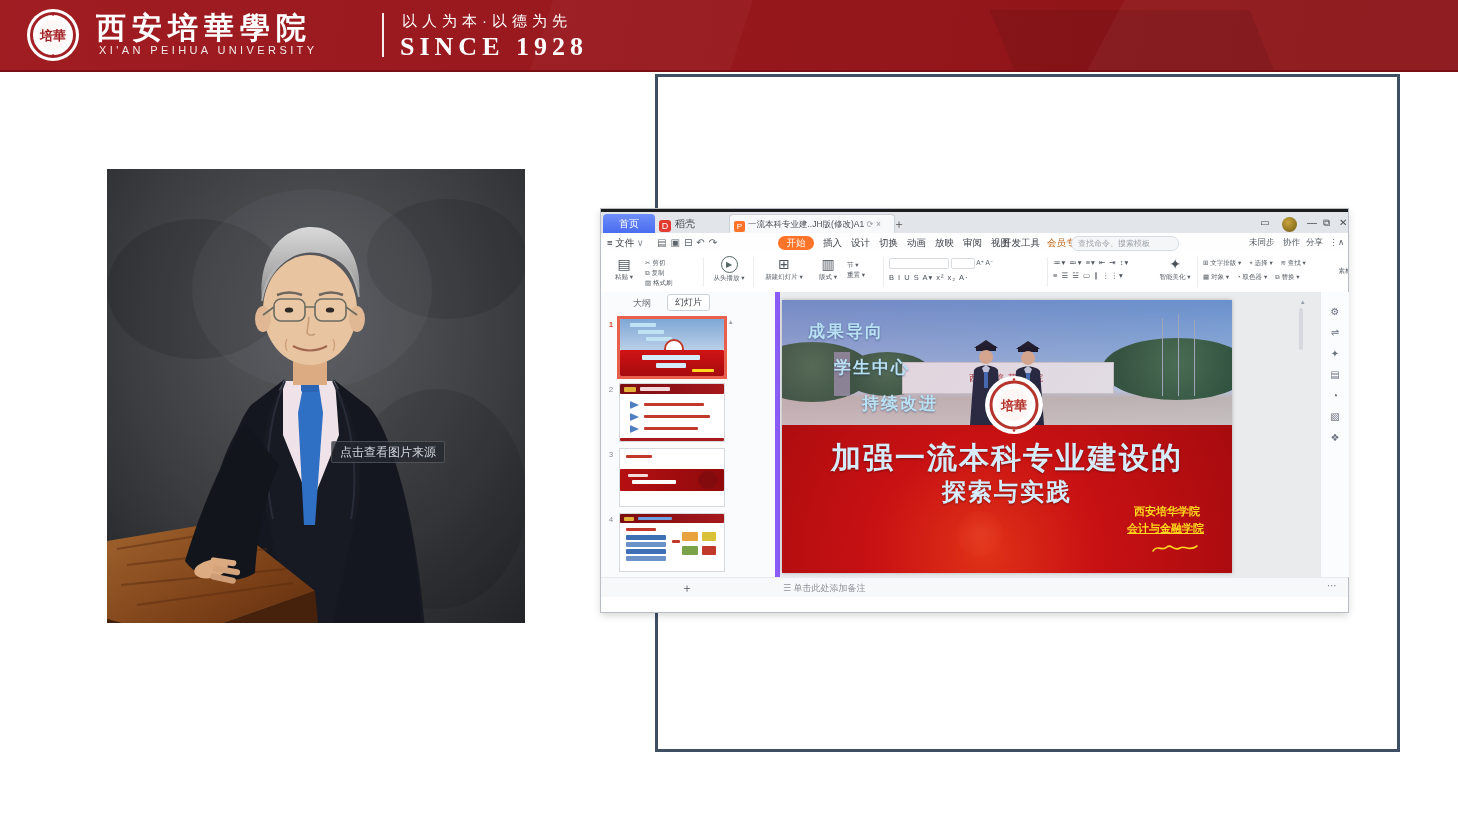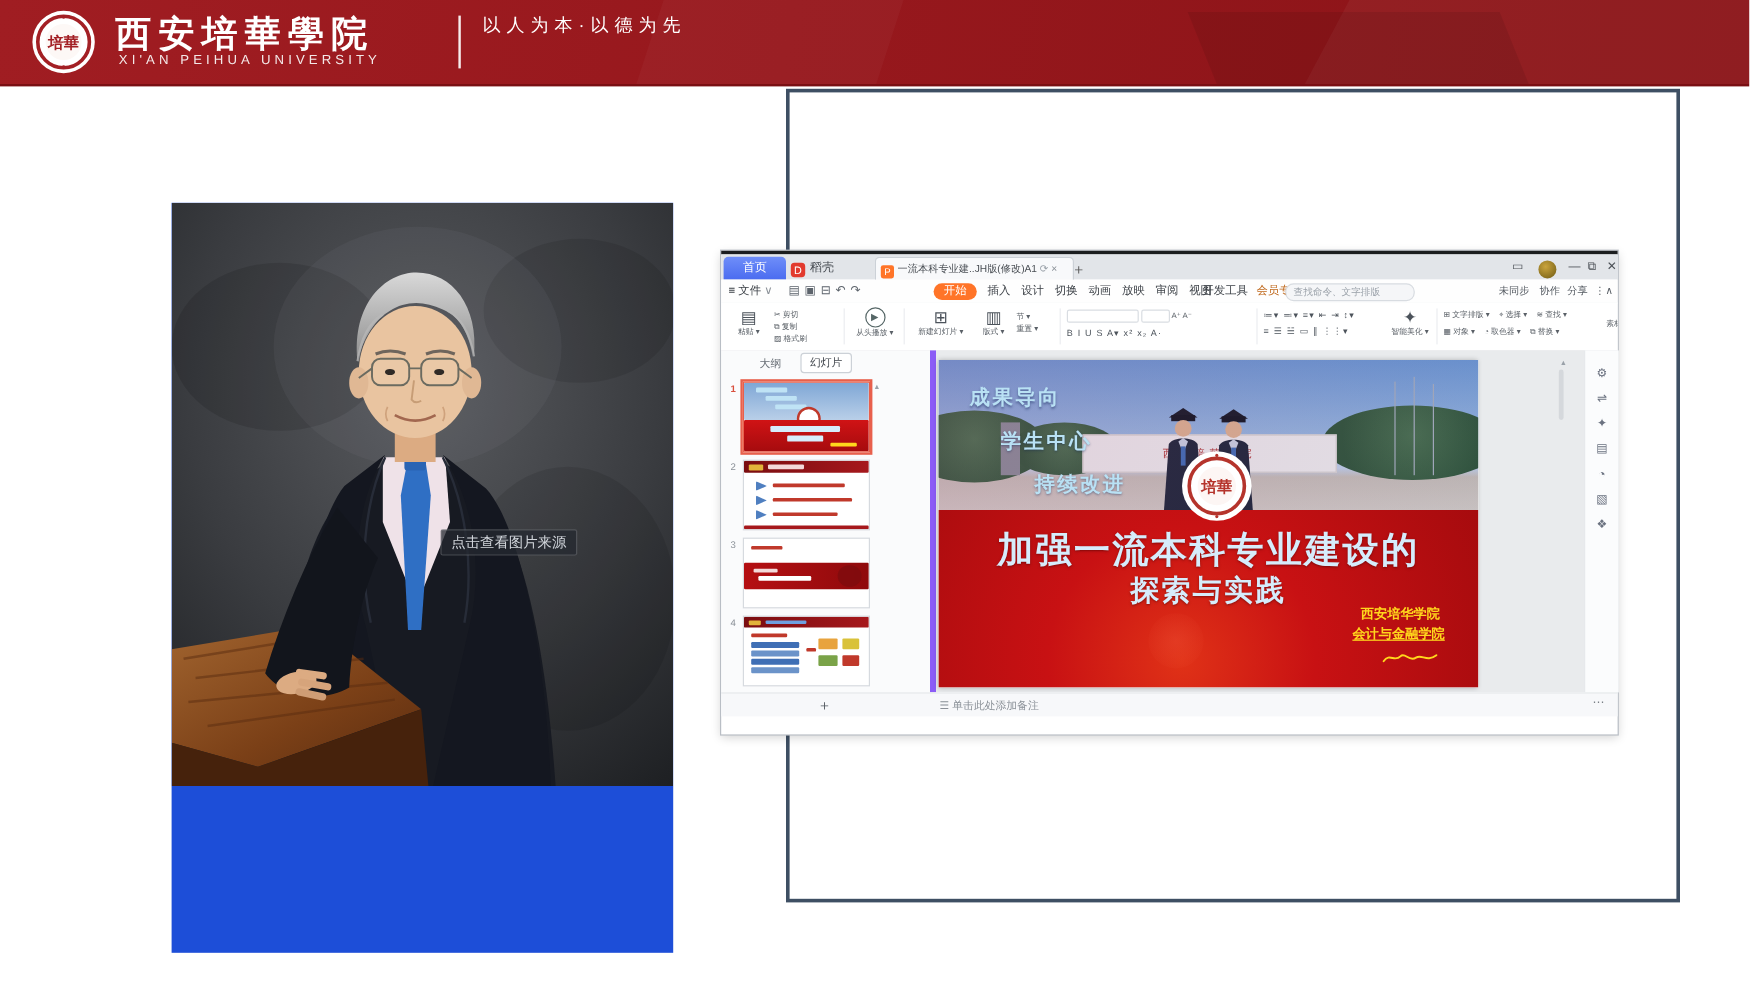--- a/index.html
+++ b/index.html
@@ -13,21 +13,21 @@
   .banner .facet2{position:absolute;right:180px;top:10px;width:260px;height:140px;background:rgba(0,0,0,0.08);transform:skewX(22deg);}
   .banner .facet3{position:absolute;left:540px;top:-40px;width:200px;height:160px;background:rgba(255,255,255,0.03);transform:skewX(-18deg);}
   .logo-wrap{left:26px;top:8px;width:54px;height:54px;}
   .uni-cn{left:96px;top:8px;color:#fff;font-size:30px;font-weight:bold;font-family:"Liberation Serif","DejaVu Serif",serif;letter-spacing:6px;white-space:nowrap;}
   .uni-en{left:99px;top:44px;color:#f4e8e8;font-size:11px;letter-spacing:3.4px;white-space:nowrap;}
   .banner-divider{left:382px;top:13px;width:2px;height:44px;background:rgba(255,255,255,0.92);}
   .uni-motto{left:402px;top:12px;color:#fff;font-size:15px;letter-spacing:5px;white-space:nowrap;}
   .uni-since{left:400px;top:32px;color:#fff;font-size:26px;font-weight:bold;font-family:"Liberation Serif","DejaVu Serif",serif;letter-spacing:5px;white-space:nowrap;}
 
   
-  .portrait{left:107px;top:169px;width:418px;height:625px;background:#1d4ed8;overflow:hidden;margin-left:36px;}
+  .portrait{left:107px;top:169px;width:418px;height:454px;background:#000000;overflow:hidden;}
   .portrait-overlay{left:224px;top:272px;height:20px;padding:0 8px;background:rgba(36,41,49,0.74);border:1px solid rgba(255,255,255,0.18);border-radius:2px;color:#d2d6dc;font-size:12px;line-height:20px;white-space:nowrap;}
 
   
   .frame{left:655px;top:74px;width:739px;height:672px;border:3px solid #3e4f63;background:#ffffff;}
 
   
   .wps{left:601px;top:209px;width:747px;height:403px;background:#fff;box-shadow:0 0 0 1px #b9bec5,0 3px 8px rgba(0,0,0,0.18);font-size:9px;color:#3c4148;}
   .topline{left:0;top:0;width:747px;height:3px;background:#1b1d1f;}
   .tabbar{left:0;top:3px;width:747px;height:21px;background:#e2e5e9;}
   .tab-home{left:2px;top:2px;width:52px;height:19px;background:linear-gradient(180deg,#6f8ef9,#4a6cf0);border-radius:4px 4px 0 0;color:#fff;font-size:10px;text-align:center;line-height:19px;}
@@ -103,20 +103,21 @@
         <circle cx="27" cy="27" r="15" fill="#fdf8f6"></circle>
         <text x="27" y="32" text-anchor="middle" font-size="13" fill="#a32025" font-family="Liberation Serif,serif" font-weight="bold">培華</text>
         <circle cx="27" cy="6.5" r="1.2" fill="#a32025"></circle>
           <circle cx="27" cy="47.5" r="1.2" fill="#a32025"></circle>
       </svg>
     </div>
     <div class="abs uni-cn">西安培華學院</div>
     <div class="abs uni-en">XI'AN PEIHUA UNIVERSITY</div>
     <div class="abs banner-divider"></div>
     <div class="abs uni-motto">以人为本·以德为先</div>
+    <div class="abs uni-since">SINCE 1928</div>
   </div>
 
   <div class="abs portrait">
     <svg width="418" height="486" viewBox="0 0 418 486">
       <defs>
         <radialGradient id="bgG" cx="50%" cy="32%" r="85%">
           <stop offset="0%" stop-color="#595b5f"></stop>
             <stop offset="55%" stop-color="#3a3c40"></stop>
             <stop offset="100%" stop-color="#1d1f22"></stop>
         </radialGradient>
@@ -204,21 +205,21 @@
       <div class="abs pill-start">开始</div>
       <div class="abs menu-item" style="left:222px;">插入</div>
       <div class="abs menu-item" style="left:250px;">设计</div>
       <div class="abs menu-item" style="left:278px;">切换</div>
       <div class="abs menu-item" style="left:306px;">动画</div>
       <div class="abs menu-item" style="left:334px;">放映</div>
       <div class="abs menu-item" style="left:362px;">审阅</div>
       <div class="abs menu-item" style="left:390px;">视图</div>
       <div class="abs menu-item" style="left:401px;">开发工具</div>
       <div class="abs menu-item" style="left:446px;color:#c06a1f;">会员专享</div>
-      <div class="abs menu-search">查找命令、文字排版</div>
+      <div class="abs menu-search">查找命令、搜索模板</div>
       <div class="abs menu-right" style="left:648px;">未同步</div>
       <div class="abs menu-right" style="left:682px;">协作</div>
       <div class="abs menu-right" style="left:705px;">分享</div>
       <div class="abs menu-right" style="left:728px;">⋮</div>
       <div class="abs menu-right" style="left:737px;">∧</div>
     </div>
 
     <div class="abs ribbon">
       <div class="abs rb-big" style="left:6px;top:4px;width:34px;">
         <div class="g">▤</div>

